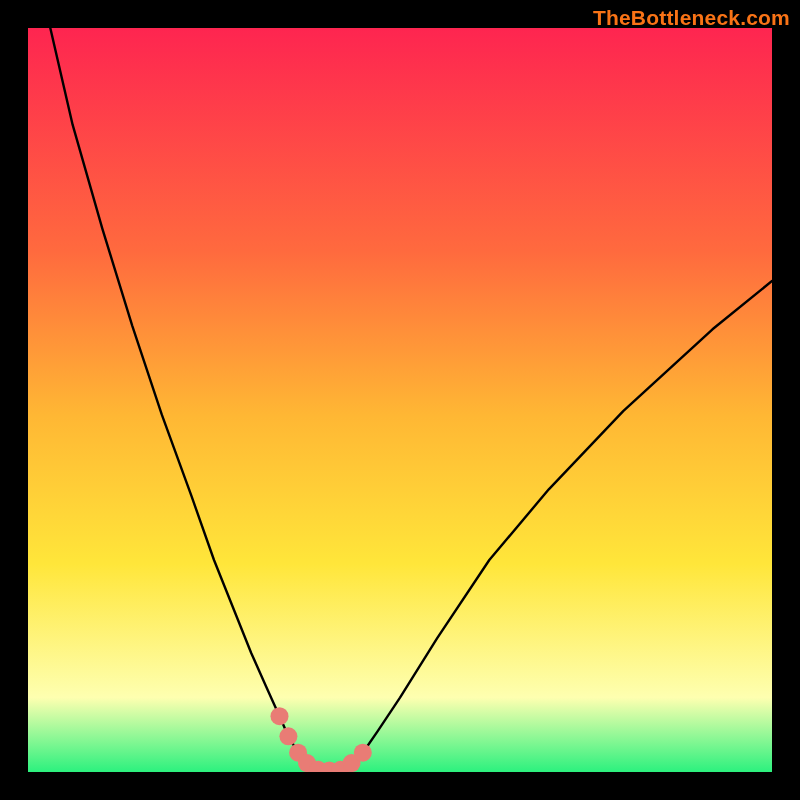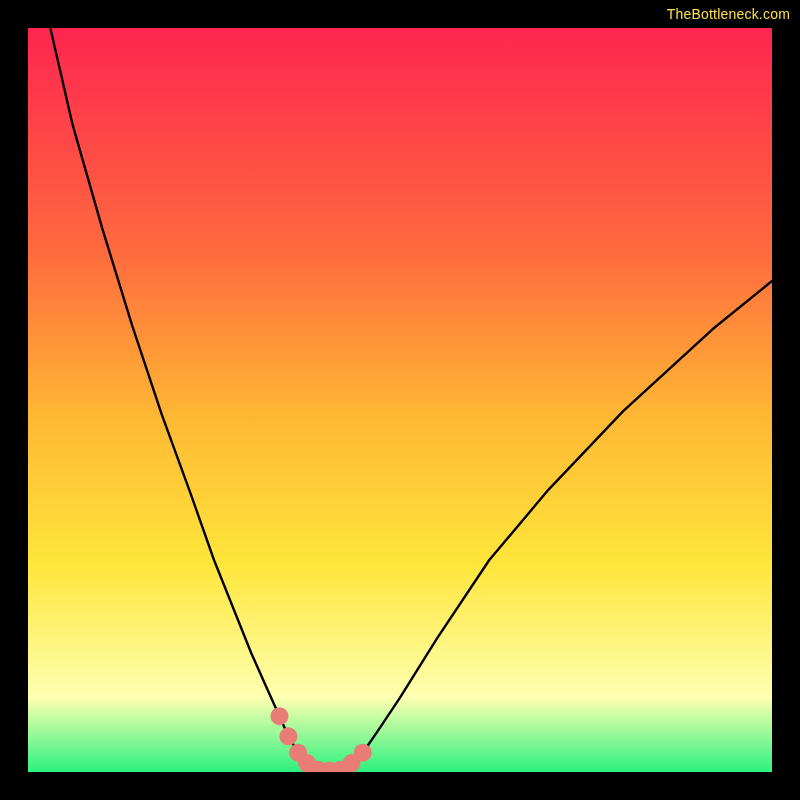--- a/index.html
+++ b/index.html
@@ -24,23 +24,23 @@
     left: 28px;
     top: 28px;
     width: 744px;
     height: 744px;
     overflow: hidden;
   }
   .watermark {
     position: absolute;
     top: 6px;
     right: 10px;
-    color: #fde047;
-    font-size: 14px;
-    font-weight: 400;
+    color: #f97316;
+    font-size: 21px;
+    font-weight: 700;
     letter-spacing: 0.2px;
     z-index: 50;
   }
   svg { display: block; }
 </style>
 </head>
 <body>
 
 <div class="frame">
 

